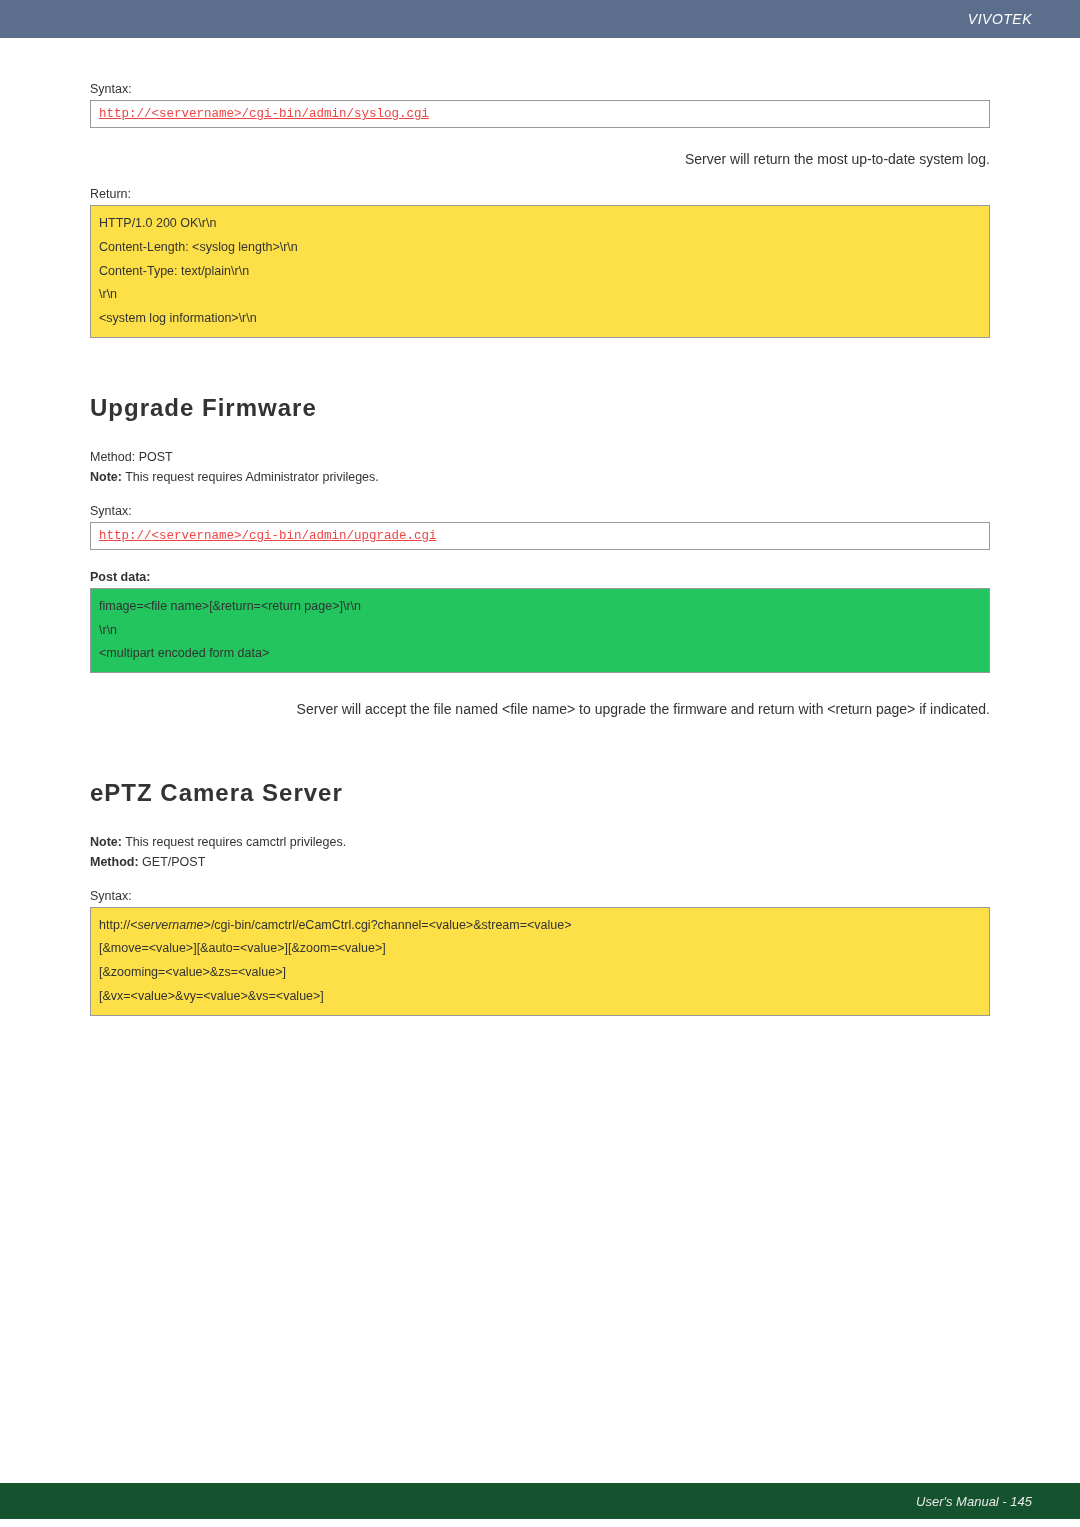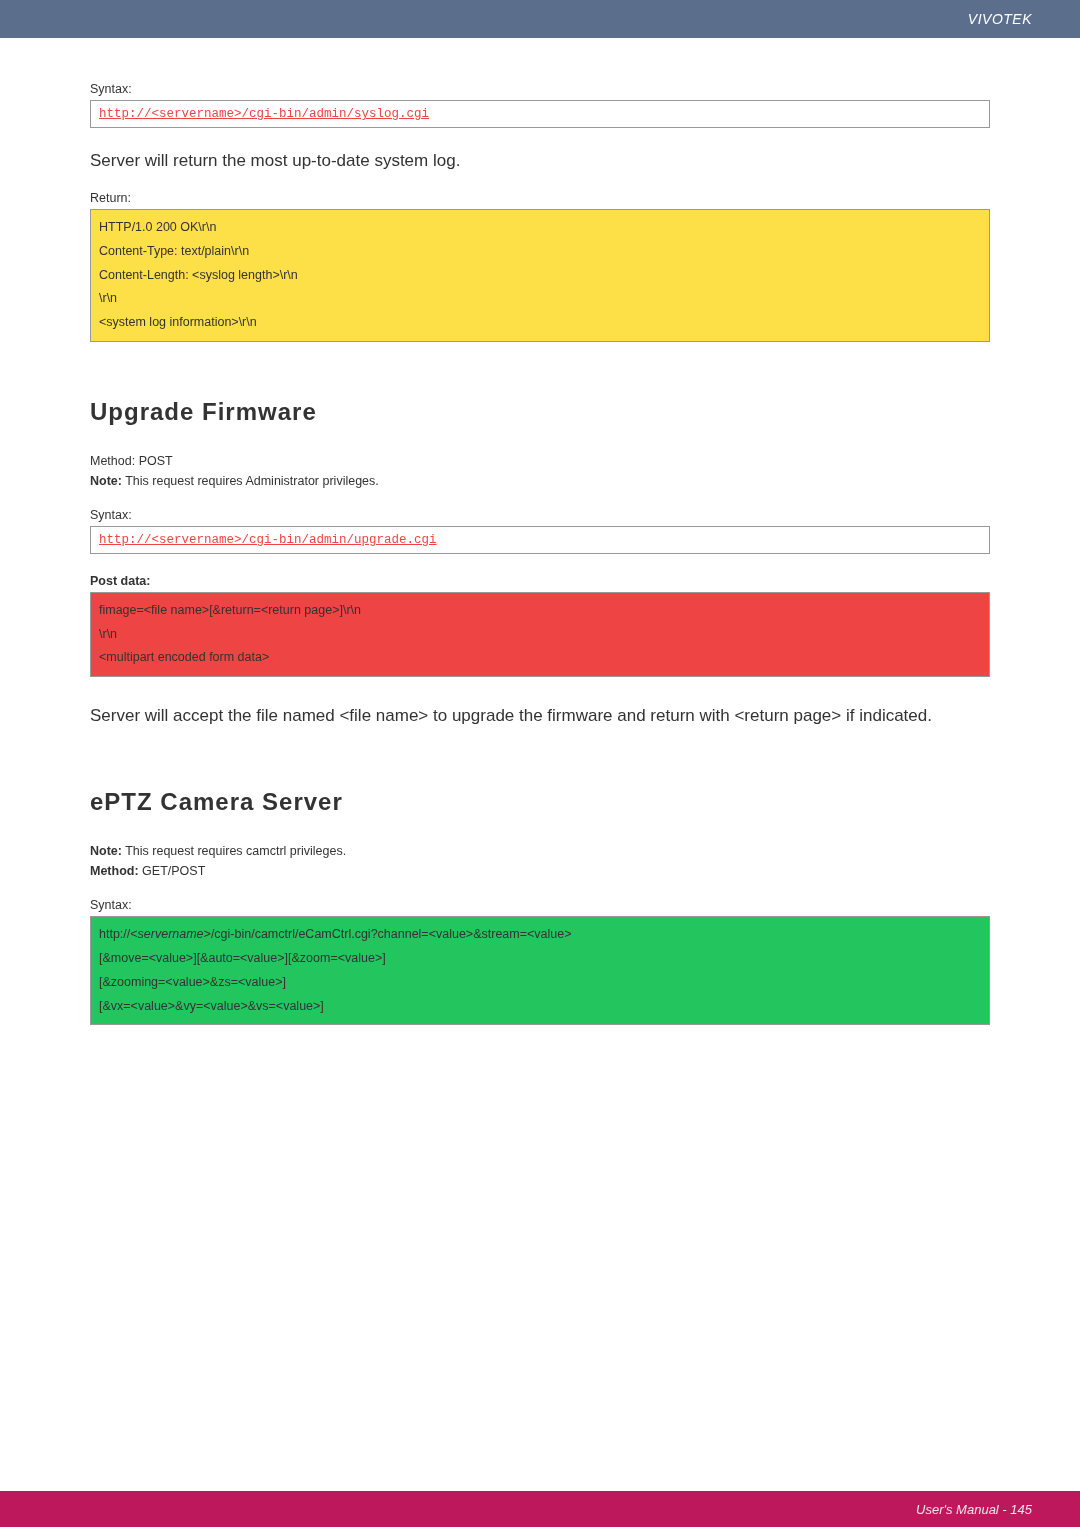--- a/index.html
+++ b/index.html
@@ -45,76 +45,77 @@
   border: 1px solid #999;
   padding: 6px 8px;
   font-family: "Courier New", monospace;
   font-size: 12.5px;
   color: #ef4444;
   text-decoration: underline;
   background: #fff;
   margin-bottom: 16px;
 }
 .plain-line {
-  font-size: 17px;
+  font-size: 14px;
   margin-bottom: 16px;
   margin-top: 23px;
+  text-align: right;
 }
 .return-block {
   border: 1px solid #999;
   padding: 6px 8px;
   font-size: 12.5px;
   line-height: 1.9;
   background: #fde047;
   margin-bottom: 16px;
 }
 .post-block {
   border: 1px solid #999;
   padding: 6px 8px;
   font-size: 12.5px;
   line-height: 1.9;
-  background: #ef4444;
+  background: #22c55e;
   margin-bottom: 16px;
 }
 .section-heading {
   font-family: Verdana, Arial, sans-serif;
   font-size: 24px;
   font-weight: bold;
   letter-spacing: 1px;
   margin-top: 56px;
   margin-bottom: 28px;
 }
 .note-line {
   font-size: 12.5px;
   margin-bottom: 6px;
 }
 .bold { font-weight: bold; }
 .footer {
   position: absolute;
-  bottom: 0;
+  bottom: 8px;
   right: 0;
   left: 0;
-  background: #be185d;
+  background: #14532d;
   height: 36px;
   display: flex;
   justify-content: flex-end;
   align-items: center;
   padding-right: 48px;
 }
 .footer-text {
   color: #e8e8e8;
   font-style: italic;
   font-size: 13px;
 }
 .syntax-box2 {
   border: 1px solid #999;
   padding: 6px 8px;
   font-size: 12.5px;
   line-height: 1.9;
-  background: #22c55e;
+  background: #fde047;
   margin-bottom: 16px;
 }
 .italic-var { font-style: italic; }
 </style>
 </head>
 <body>
 
 <div class="page">
 
   <div class="header-band">
@@ -126,22 +127,22 @@
     <div class="syntax-label">Syntax:</div>
     <div class="code-box">
       <span>http://&lt;servername&gt;/cgi-bin/admin/syslog.cgi</span>
     </div>
 
     <div class="plain-line">Server will return the most up-to-date system log.</div>
 
     <div class="syntax-label">Return:</div>
     <div class="return-block">
       <div>HTTP/1.0 200 OK\r\n</div>
+      <div>Content-Length: &lt;syslog length&gt;\r\n</div>
       <div>Content-Type: text/plain\r\n</div>
-      <div>Content-Length: &lt;syslog length&gt;\r\n</div>
       <div>\r\n</div>
       <div>&lt;system log information&gt;\r\n</div>
     </div>
 
     <h2 class="section-heading">Upgrade Firmware</h2>
 
     <div class="note-line">Method: POST</div>
     <div class="note-line">
       <span class="bold">Note:</span><span> This request requires Administrator privileges.</span>
     </div>

